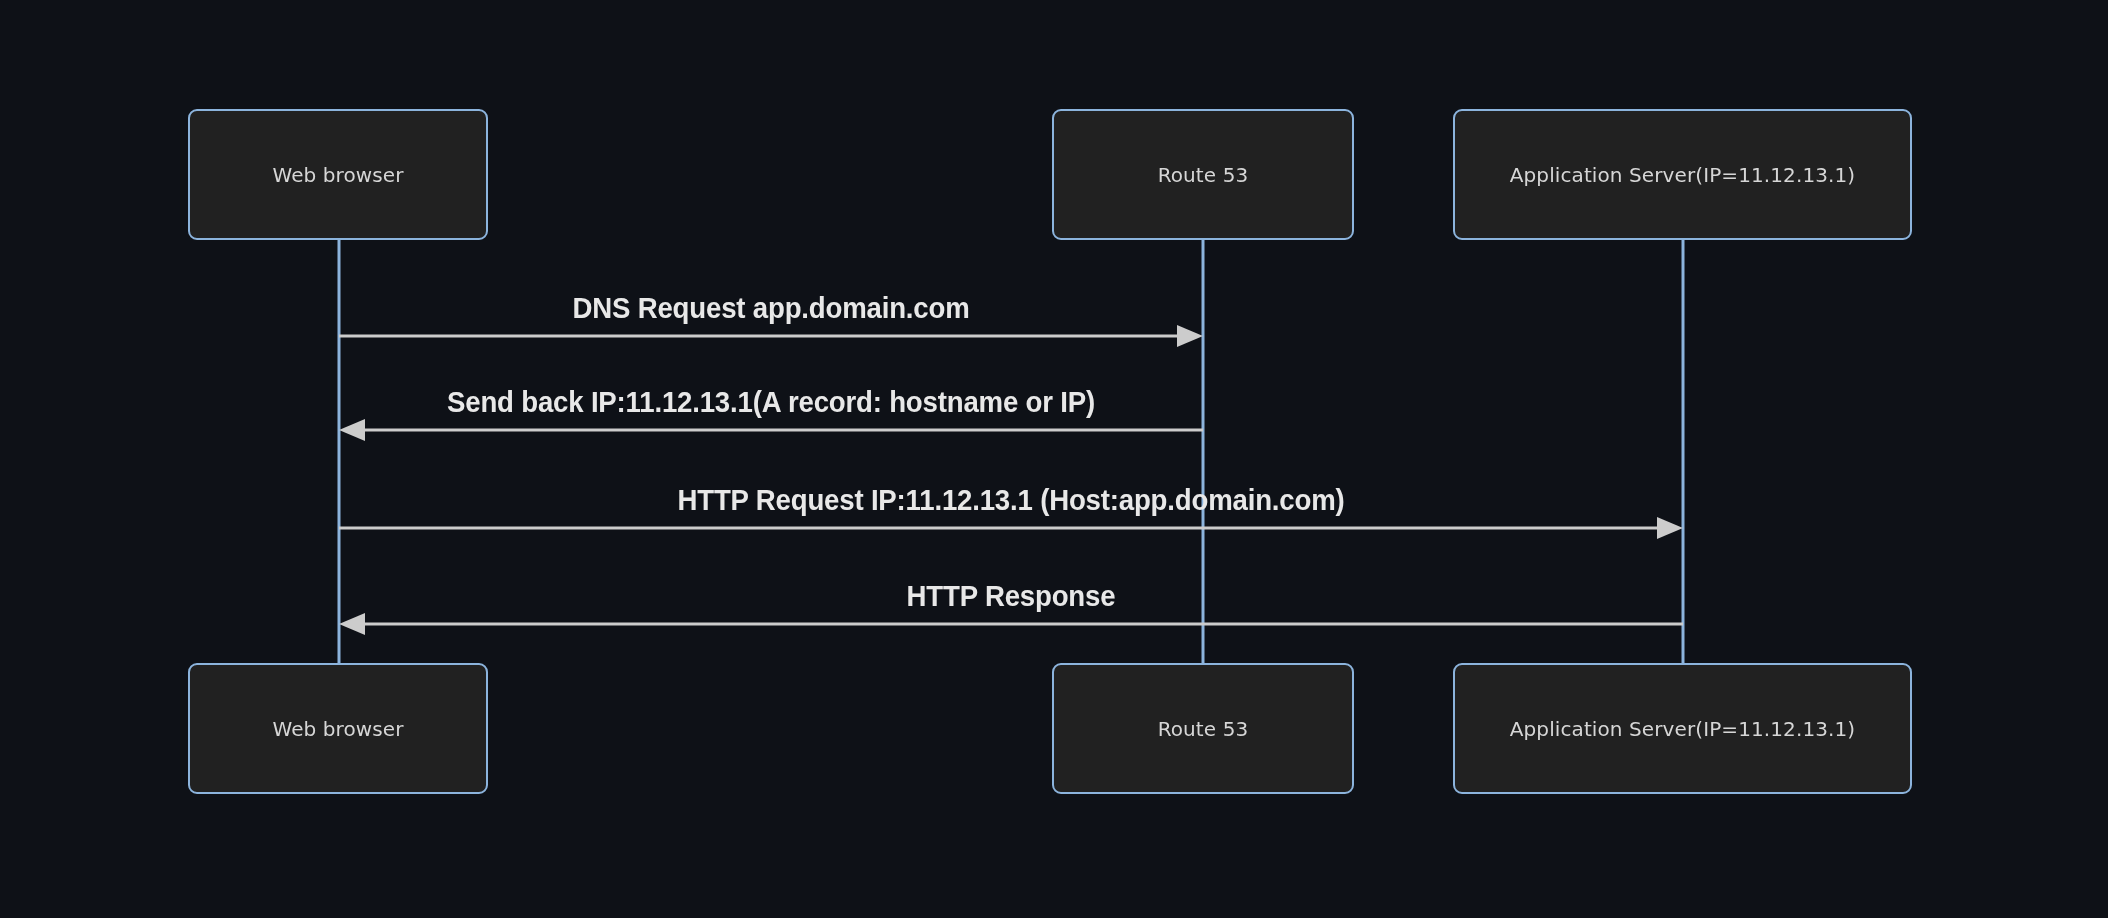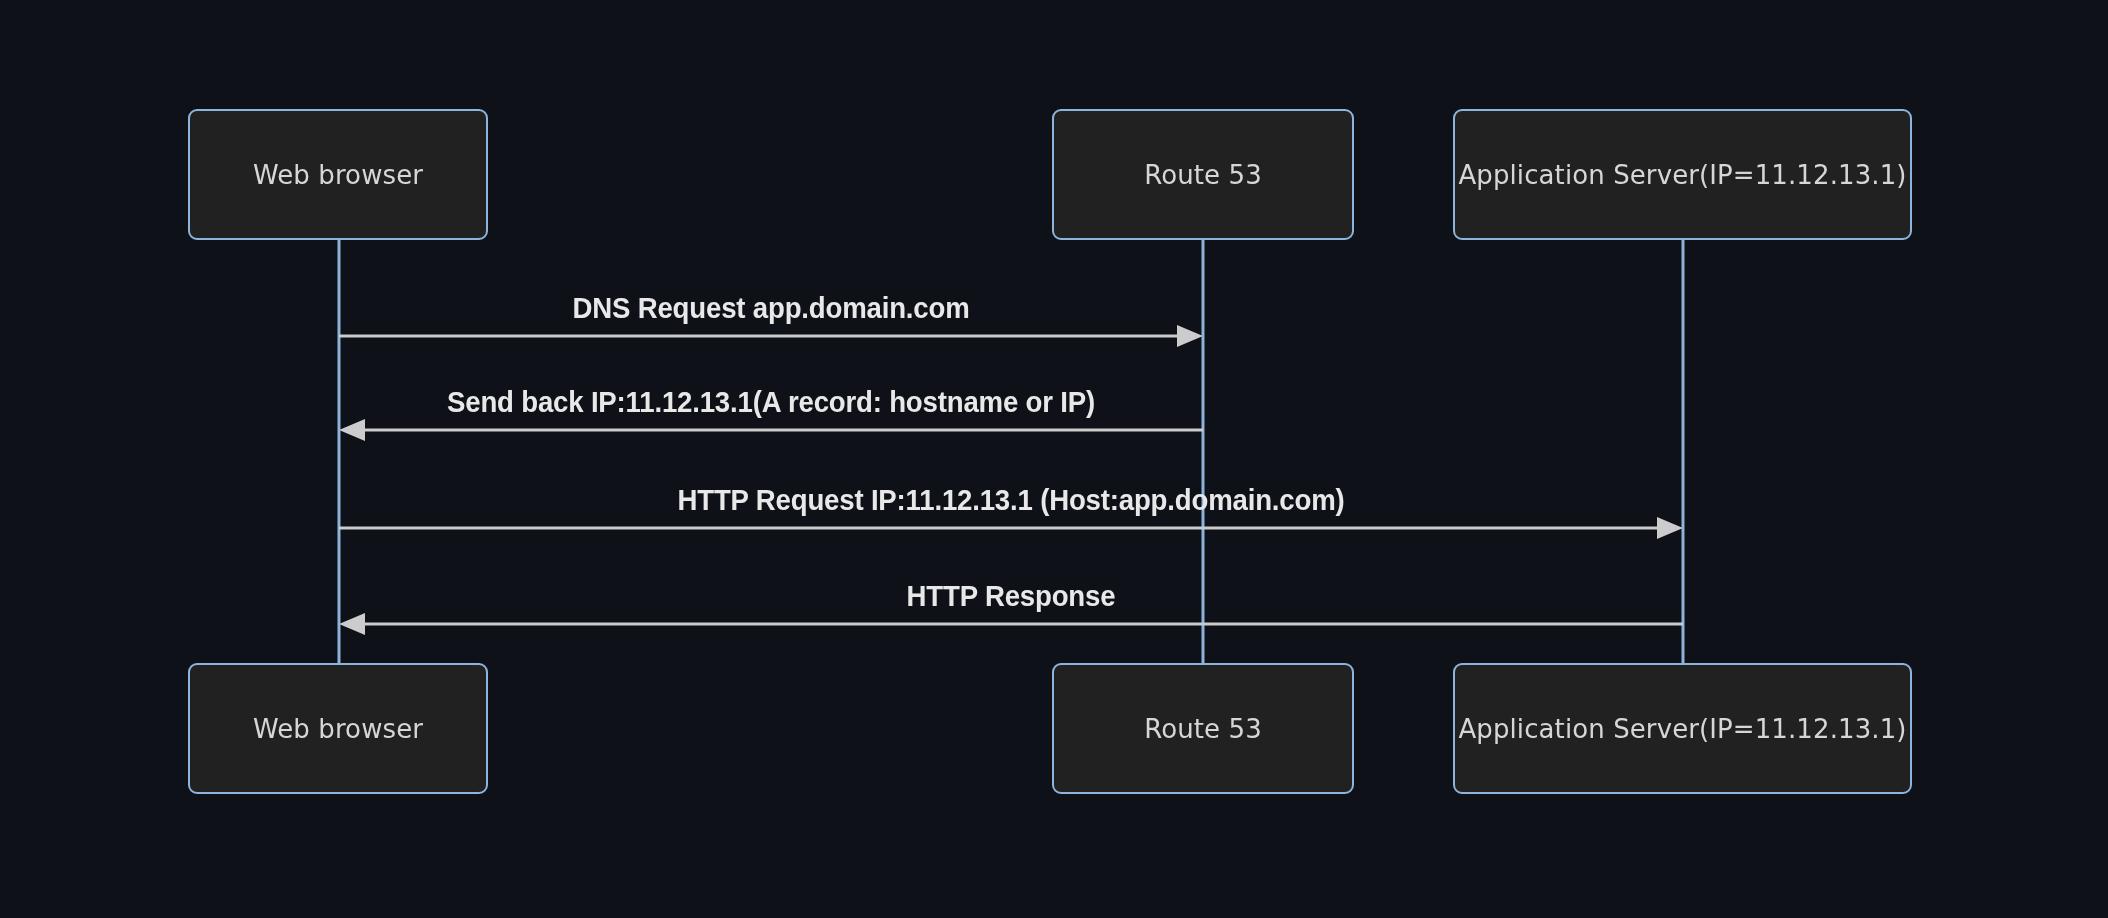--- a/index.html
+++ b/index.html
@@ -30,21 +30,21 @@
     border: 2px solid #8cb4dd;
     border-radius: 9px;
     display: flex;
     align-items: center;
     justify-content: center;
     z-index: 3;
   }
   .participant-label {
     color: #d6d6d6;
     font-family: "DejaVu Sans", sans-serif;
-    font-size: 26px;
+    font-size: 20px;
     font-weight: 400;
     letter-spacing: 0.1px;
     white-space: nowrap;
     line-height: 1;
   }
   .message-label {
     position: absolute;
     color: #e8e8e8;
     font-family: "Liberation Sans Narrow", "Liberation Sans", "DejaVu Sans Condensed", sans-serif;
     font-weight: bold;

